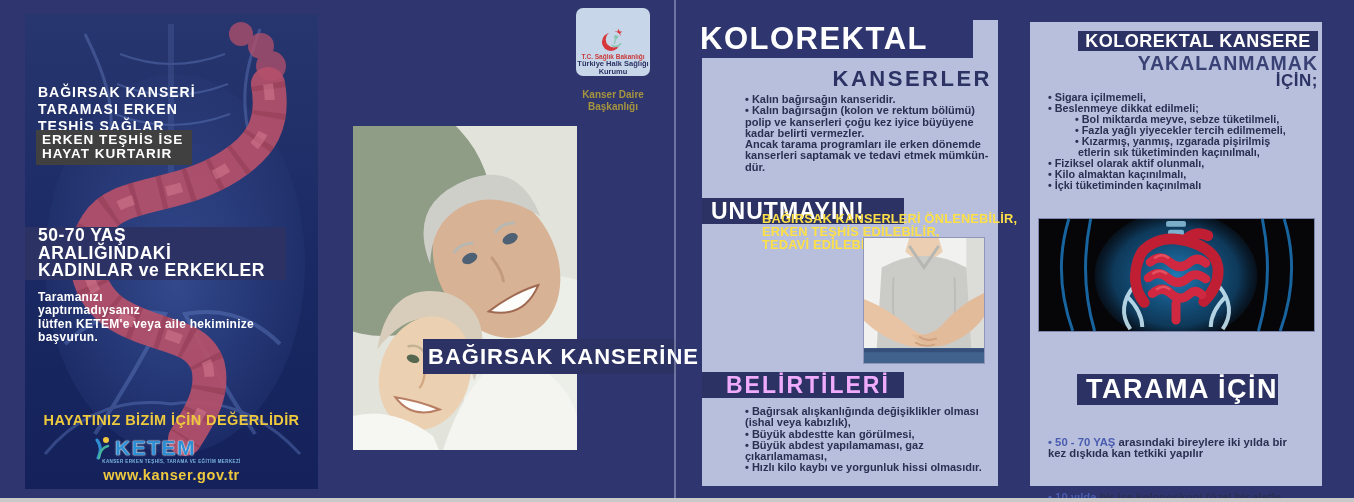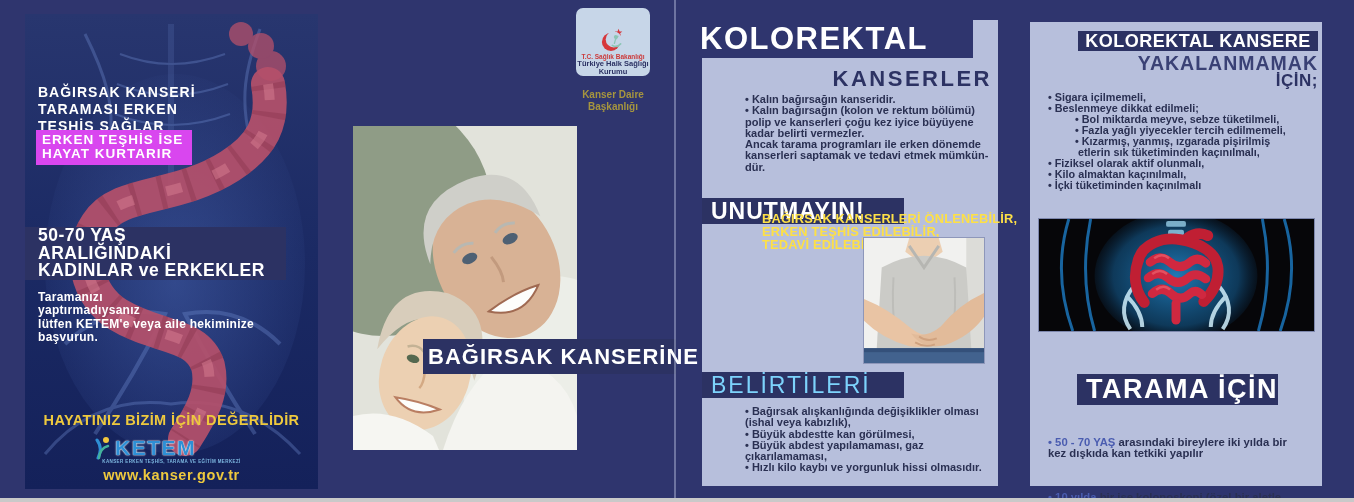--- a/index.html
+++ b/index.html
@@ -8,21 +8,21 @@
   .abs{position:absolute;}
   .pre{white-space:pre-wrap;}
 
   
   .fold-line{left:674px;top:0;width:2px;height:502px;background:rgba(213,221,245,.38);}
   .bottom-edge{left:0;top:498px;width:1354px;height:4px;background:#c9c9c9;}
 
   
   .left-photo{left:25px;top:14px;width:293px;height:475px;}
   .lp-headline{left:38px;top:84px;color:#fff;font-size:14px;font-weight:800;line-height:17px;letter-spacing:1px;}
-  .lp-badge{left:36px;top:130px;background:#d946ef;color:#fff;font-size:13.5px;font-weight:800;line-height:14px;letter-spacing:1px;padding:3px 9px 4px 6px;}
+  .lp-badge{left:36px;top:130px;background:#404040;color:#fff;font-size:13.5px;font-weight:800;line-height:14px;letter-spacing:1px;padding:3px 9px 4px 6px;}
   .lp-ageband{left:25px;top:227px;width:261px;height:53px;background:#2c3263;display:flex;align-items:center;padding-left:13px;}
   .lp-ageband .t{color:#fff;font-size:17.5px;font-weight:800;line-height:17.5px;letter-spacing:.5px;}
   .lp-cta{left:38px;top:291px;color:#fff;font-size:12px;font-weight:700;line-height:13.4px;letter-spacing:.3px;}
   .lp-slogan{left:25px;top:412px;width:293px;text-align:center;color:#eec93e;font-size:14.5px;font-weight:800;letter-spacing:.4px;}
   .lp-ketem{left:25px;top:436px;width:239px;display:flex;justify-content:center;align-items:center;gap:2px;}
   .lp-ketem .word{color:#2e8fd5;font-size:21px;font-weight:900;letter-spacing:1.5px;text-shadow:0 0 2px #fff,0 0 1px #fff;}
   .lp-ketem-sub{left:25px;top:459px;width:293px;text-align:center;color:#7fb9e2;font-size:4.5px;font-weight:700;letter-spacing:.4px;}
   .lp-www{left:25px;top:467px;width:293px;text-align:center;color:#eec93e;font-size:14.5px;font-weight:800;letter-spacing:.6px;}
 
   
@@ -39,21 +39,21 @@
   .p3-main{left:702px;top:58px;width:296px;height:428px;background:#b7bfdc;}
   .p3-tab{left:973px;top:20px;width:25px;height:40px;background:#b7bfdc;}
   .p3-title-top{left:700px;top:21px;color:#fff;font-size:31px;font-weight:900;letter-spacing:1.5px;white-space:nowrap;}
   .p3-title-bottom{left:702px;top:66px;width:290px;text-align:right;color:#2c3263;font-size:22px;font-weight:900;letter-spacing:2.5px;white-space:nowrap;}
   .p3-intro{left:745px;top:94px;width:252px;color:#2a3052;font-size:11px;font-weight:600;line-height:11.3px;}
   .p3-band1{left:702px;top:179px;width:202px;height:26px;background:#2c3263;display:flex;align-items:center;padding-left:9px;margin-top:19px;}
   .p3-band1 .t{color:#fff;font-size:23px;font-weight:900;letter-spacing:1px;white-space:nowrap;}
   .p3-remember{left:762px;top:212px;color:#fde047;font-size:12.8px;font-weight:700;line-height:13px;letter-spacing:.2px;}
   .woman-photo{left:863px;top:237px;width:122px;height:127px;border:1px solid #8e97ba;}
   .p3-band2{left:702px;top:372px;width:202px;height:26px;background:#2c3263;display:flex;align-items:center;padding-left:9px;}
-  .p3-band2 .t{color:#7dd3fc;font-size:23px;font-weight:400;letter-spacing:2px;white-space:nowrap;}
+  .p3-band2 .t{color:#f0abfc;font-size:23px;font-weight:700;letter-spacing:2px;white-space:nowrap;margin-left:15px;}
   .p3-symptoms{left:745px;top:406px;width:252px;color:#2a3052;font-size:11px;font-weight:600;line-height:11.3px;}
 
   
   .p4-main{left:1030px;top:22px;width:292px;height:464px;background:#b7bfdc;}
   .p4-band1{left:1078px;top:31px;width:240px;height:20px;background:#2c3263;display:flex;align-items:center;justify-content:center;}
   .p4-band1 .t{color:#fff;font-size:18px;font-weight:900;letter-spacing:.5px;white-space:nowrap;}
   .p4-mid{left:1030px;top:52px;width:288px;text-align:right;color:#3a4175;font-size:19.5px;font-weight:700;letter-spacing:1px;white-space:nowrap;}
   .p4-icin{left:1030px;top:71px;width:288px;text-align:right;color:#2c3263;font-size:17px;font-weight:900;letter-spacing:.5px;}
   .p4-tips{left:1048px;top:92px;width:262px;color:#2a3052;font-size:10.8px;font-weight:600;line-height:11px;}
   .p4-image{left:1038px;top:218px;width:277px;height:114px;border:1px solid #7d87ad;}

